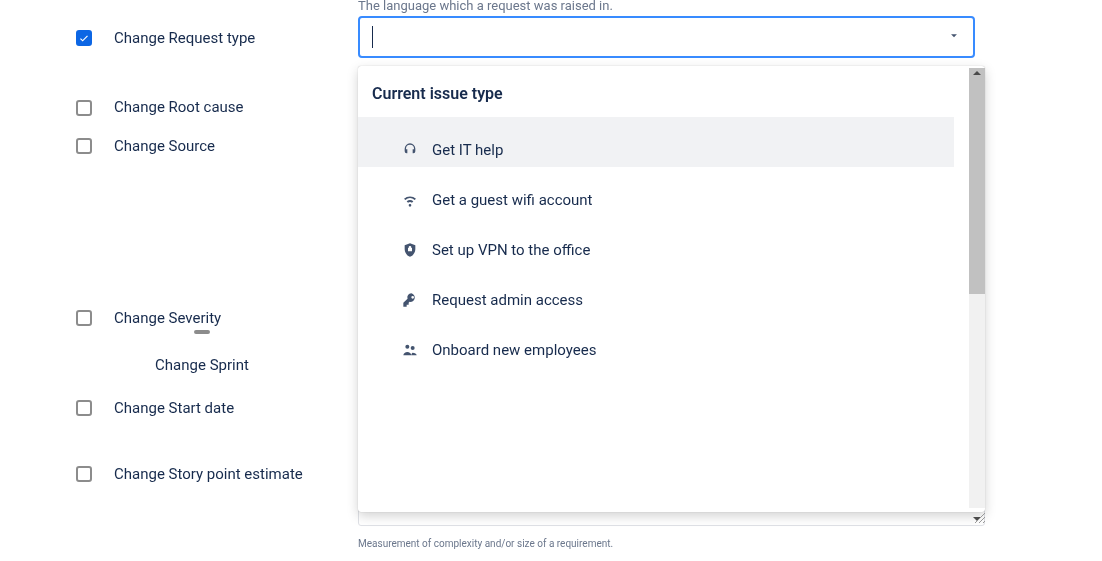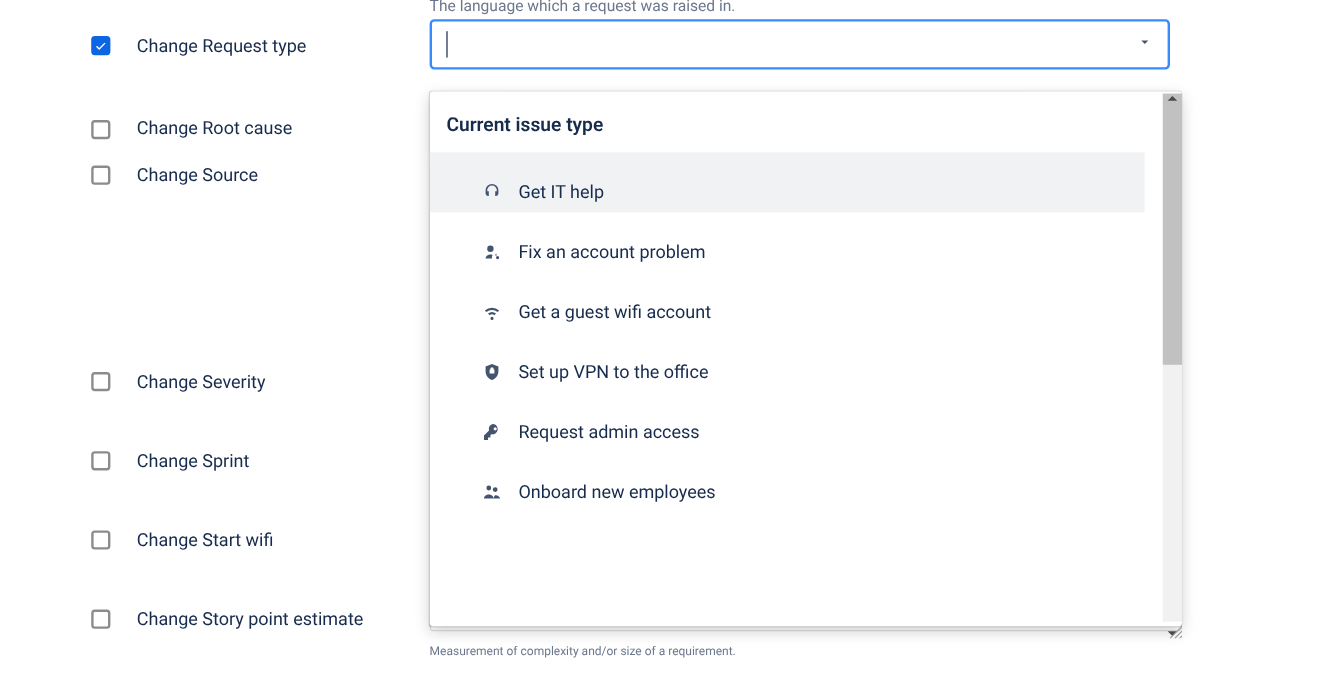--- a/index.html
+++ b/index.html
@@ -91,21 +91,21 @@
     right: 12px;
     top: 50%;
     transform: translateY(-50%);
     color: #44546F;
   }
 
   
   .dropdown {
     position: absolute;
     left: 358px;
-    top: 76px;
+    top: 66px;
     width: 627px;
     height: 446px;
     background: #fff;
     border-radius: 3px;
     box-shadow: 0 4px 12px rgba(0,0,0,0.18), 0 0 1px rgba(0,0,0,0.3);
     z-index: 10;
   }
   .dd-inner {
     position:absolute;
     top:0; left:0;
@@ -225,32 +225,32 @@
       <span class="label">Change Source</span>
     </div>
 
     <div class="check-row" style="margin-top:148px;">
       <span class="cb">
         
       </span>
       <span class="label">Change Severity</span>
     </div>
 
+    <div class="check-row" style="flex-direction:column;">
+      <span class="cb">
+        
+      </span>
+      <span class="label">Change Sprint</span>
+    </div>
+
     <div class="check-row" style="margin-top:42px;">
       <span class="cb">
         
       </span>
-      <span class="label">Change Sprint</span>
-    </div>
-
-    <div class="check-row" style="margin-top:42px;">
-      <span class="cb">
-        
-      </span>
-      <span class="label">Change Start wifi</span>
+      <span class="label">Change Start date</span>
     </div>
 
     <div class="check-row" style="margin-top:42px;">
       <span class="cb">
         
       </span>
       <span class="label">Change Story point estimate</span>
     </div>
   </div>
 
@@ -275,28 +275,20 @@
 
       <div class="dd-item hover">
         <span class="dd-icon">
           <svg viewBox="0 0 24 24">
               <path fill="currentColor" d="M12 2a8 8 0 0 0-8 8v4a3 3 0 0 0 3 3h1v-6H6v-1a6 6 0 1 1 12 0v1h-2v6h1a3 3 0 0 0 3-3v-4a8 8 0 0 0-8-8z"></path>
             </svg>
         </span>
         <span>Get IT help</span>
       </div>
 
-      <div class="dd-item">
-        <span class="dd-icon">
-          <svg viewBox="0 0 24 24">
-              <path fill="currentColor" d="M10 4a4 4 0 1 1 0 8 4 4 0 0 1 0-8zm-6 16c0-3 3-5 6-5 1 0 2 .2 2.8.6A5 5 0 0 0 12 19v1H4zm13-6 .4 1.2 1.2.4-1.2.4-.4 1.2-.4-1.2-1.2-.4 1.2-.4.4-1.2zm2 3a2 2 0 1 1 0 4 2 2 0 0 1 0-4z"></path>
-            </svg>
-        </span>
-        <span>Fix an account problem</span>
-      </div>
 
       <div class="dd-item">
         <span class="dd-icon">
           <svg viewBox="0 0 24 24">
               <path fill="currentColor" d="M12 18a2 2 0 1 1 0 4 2 2 0 0 1 0-4zm-5-4a8 8 0 0 1 10 0l-2 2a5 5 0 0 0-6 0zm-4-4a14 14 0 0 1 18 0l-2 2a11 11 0 0 0-14 0z"></path>
             </svg>
         </span>
         <span>Get a guest wifi account</span>
       </div>
 

